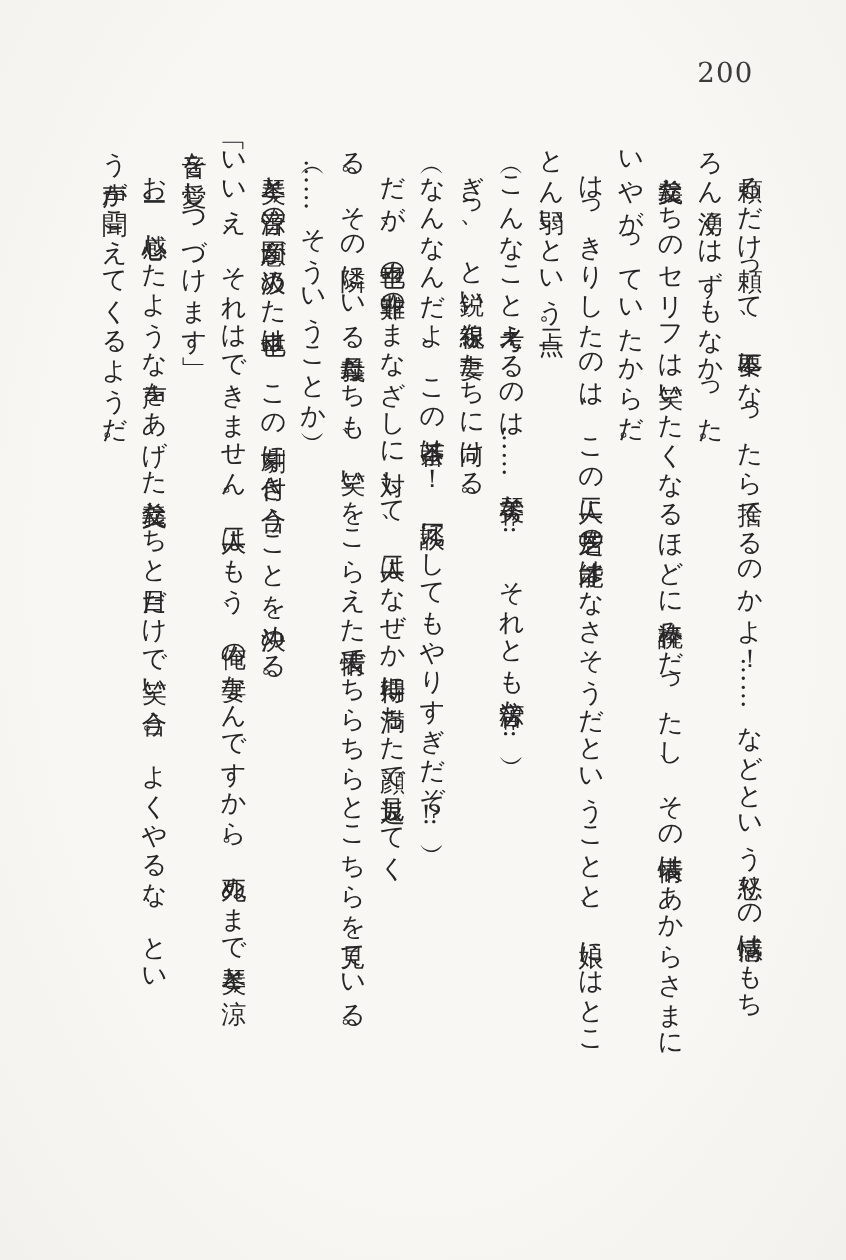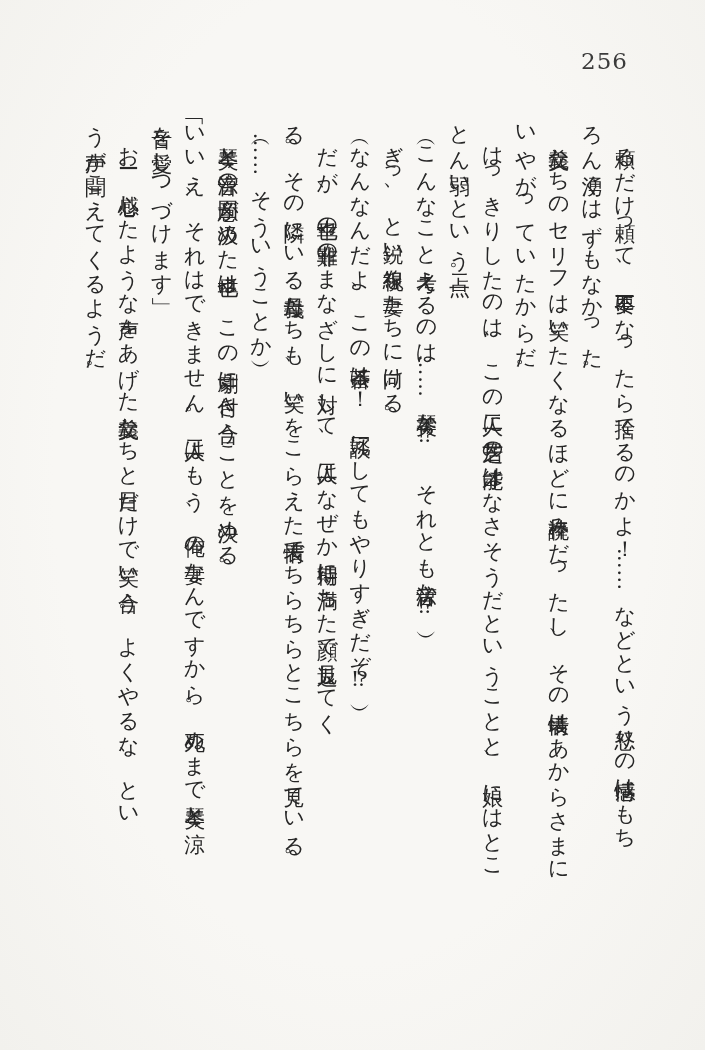--- a/index.html
+++ b/index.html
@@ -48,21 +48,21 @@
   }
   .line.indent {
     text-indent: 1em;
   }
 </style>
 </head>
 <body>
 
 <div class="scan-page">
 
-  <div class="page-number">256</div>
+  <div class="page-number">200</div>
 
   <div class="text-block">
     <p class="line indent">頼るだけ頼って、不要になったら捨てるのかよ！……などという怒りの感情はもち</p>
     <p class="line">ろん湧くはずもなかった。</p>
     <p class="line indent">義父たちのセリフは笑いたくなるほどに棒読みだったし、その表情はあからさまに</p>
     <p class="line">いやがっていたからだ。</p>
     <p class="line indent">はっきりしたのは、この二人に芝居の才能はなさそうだということと、娘にはとこ</p>
     <p class="line">とん弱いという二点。</p>
     <p class="line indent">（こんなこと考えるのは……美琴か⁉　それとも涼音か⁉）</p>
     <p class="line indent">ぎっ、と鋭い視線を妻たちに向ける。</p>

